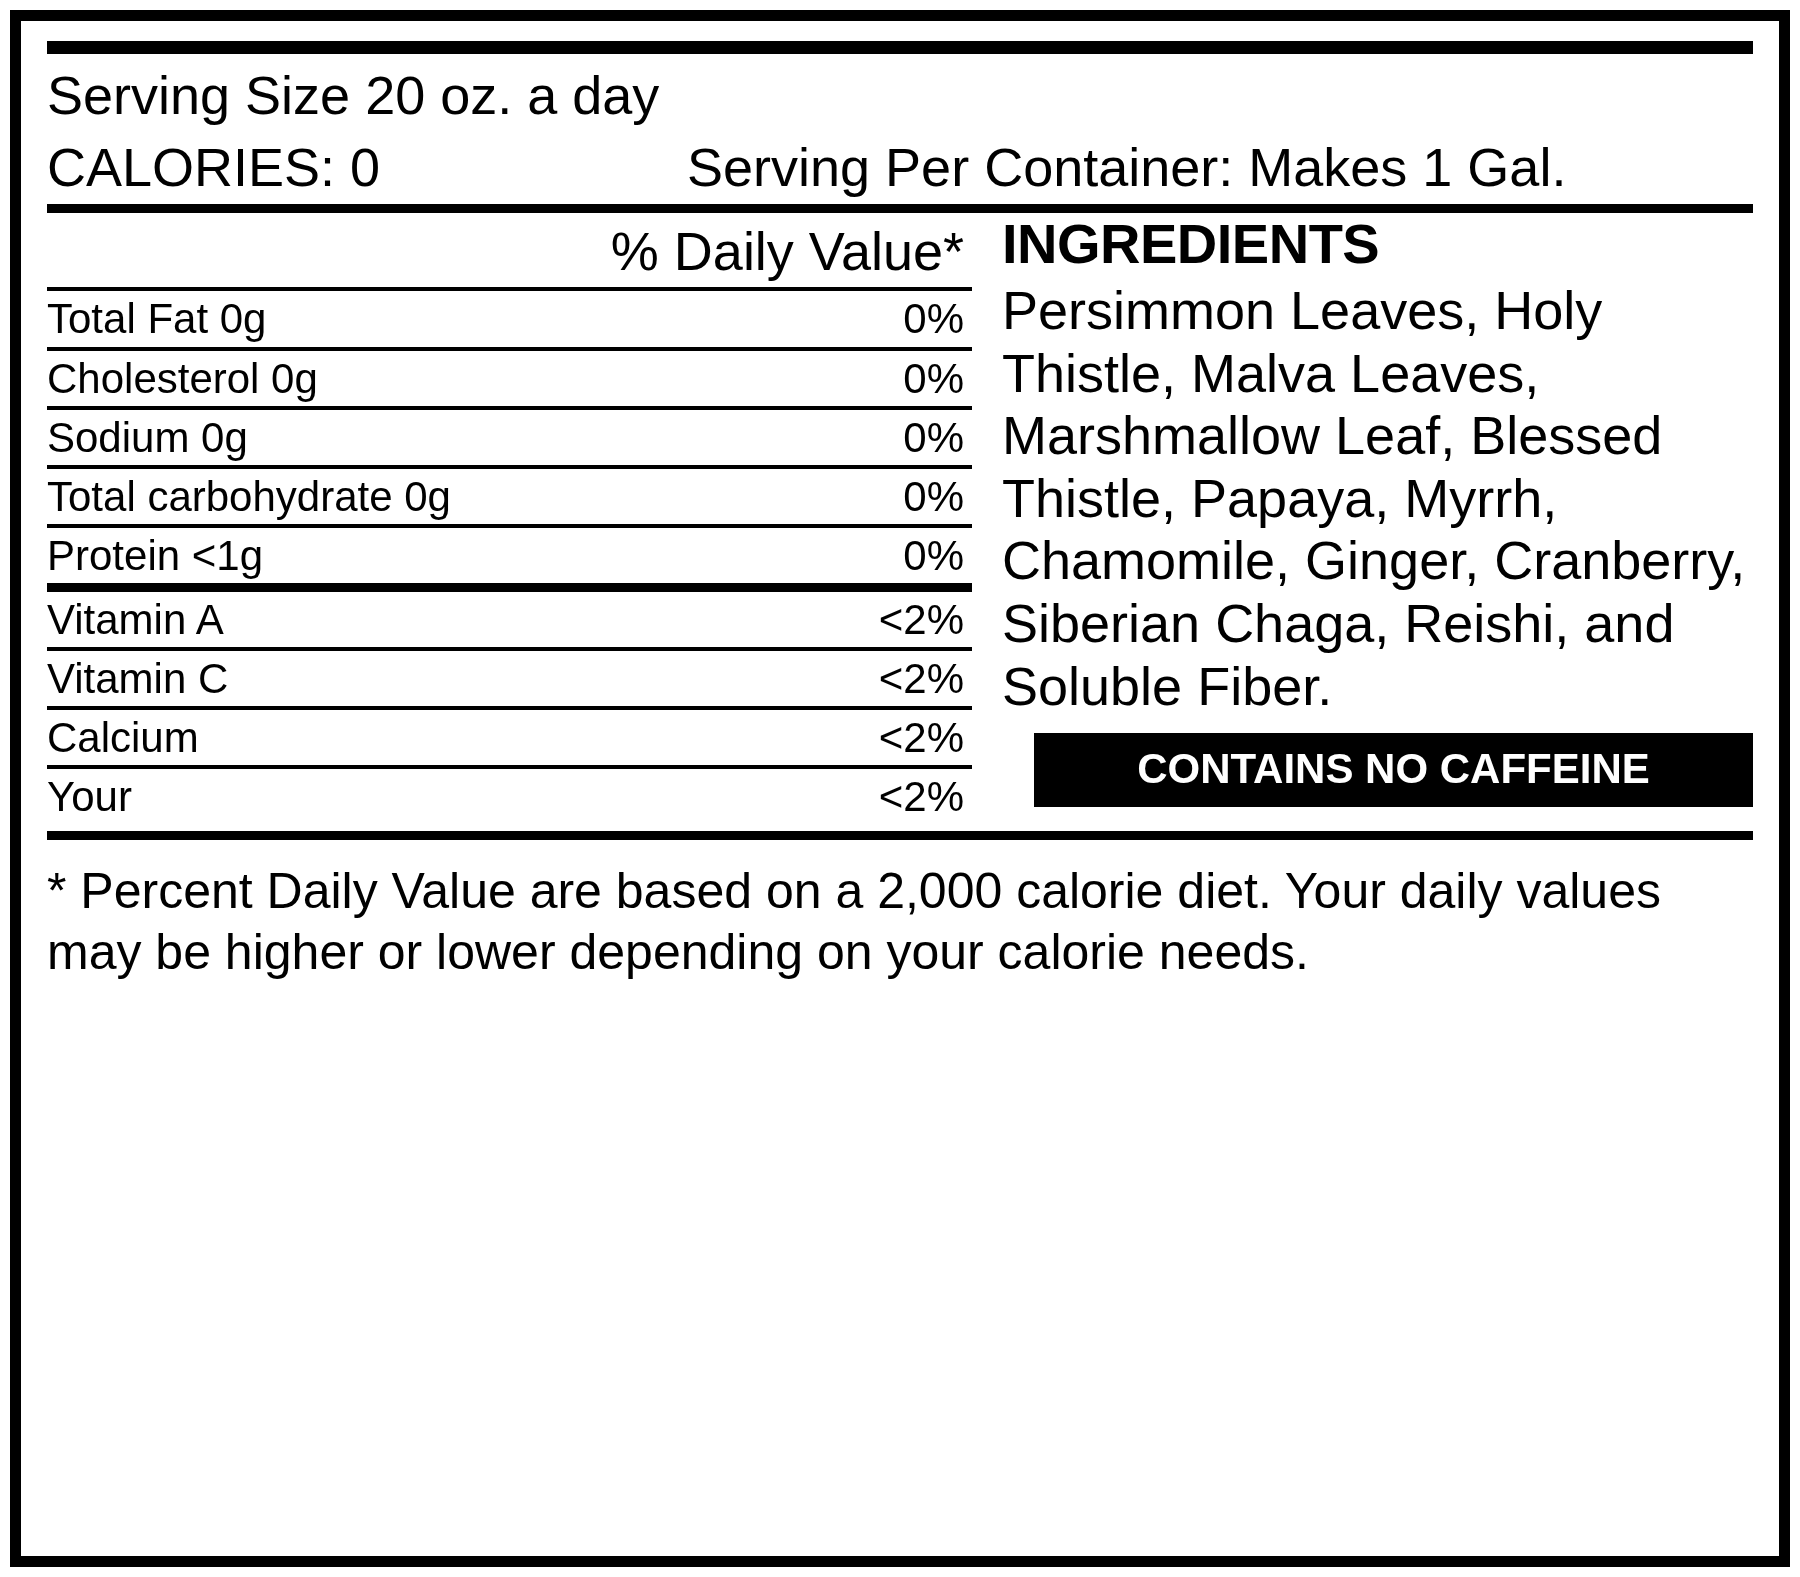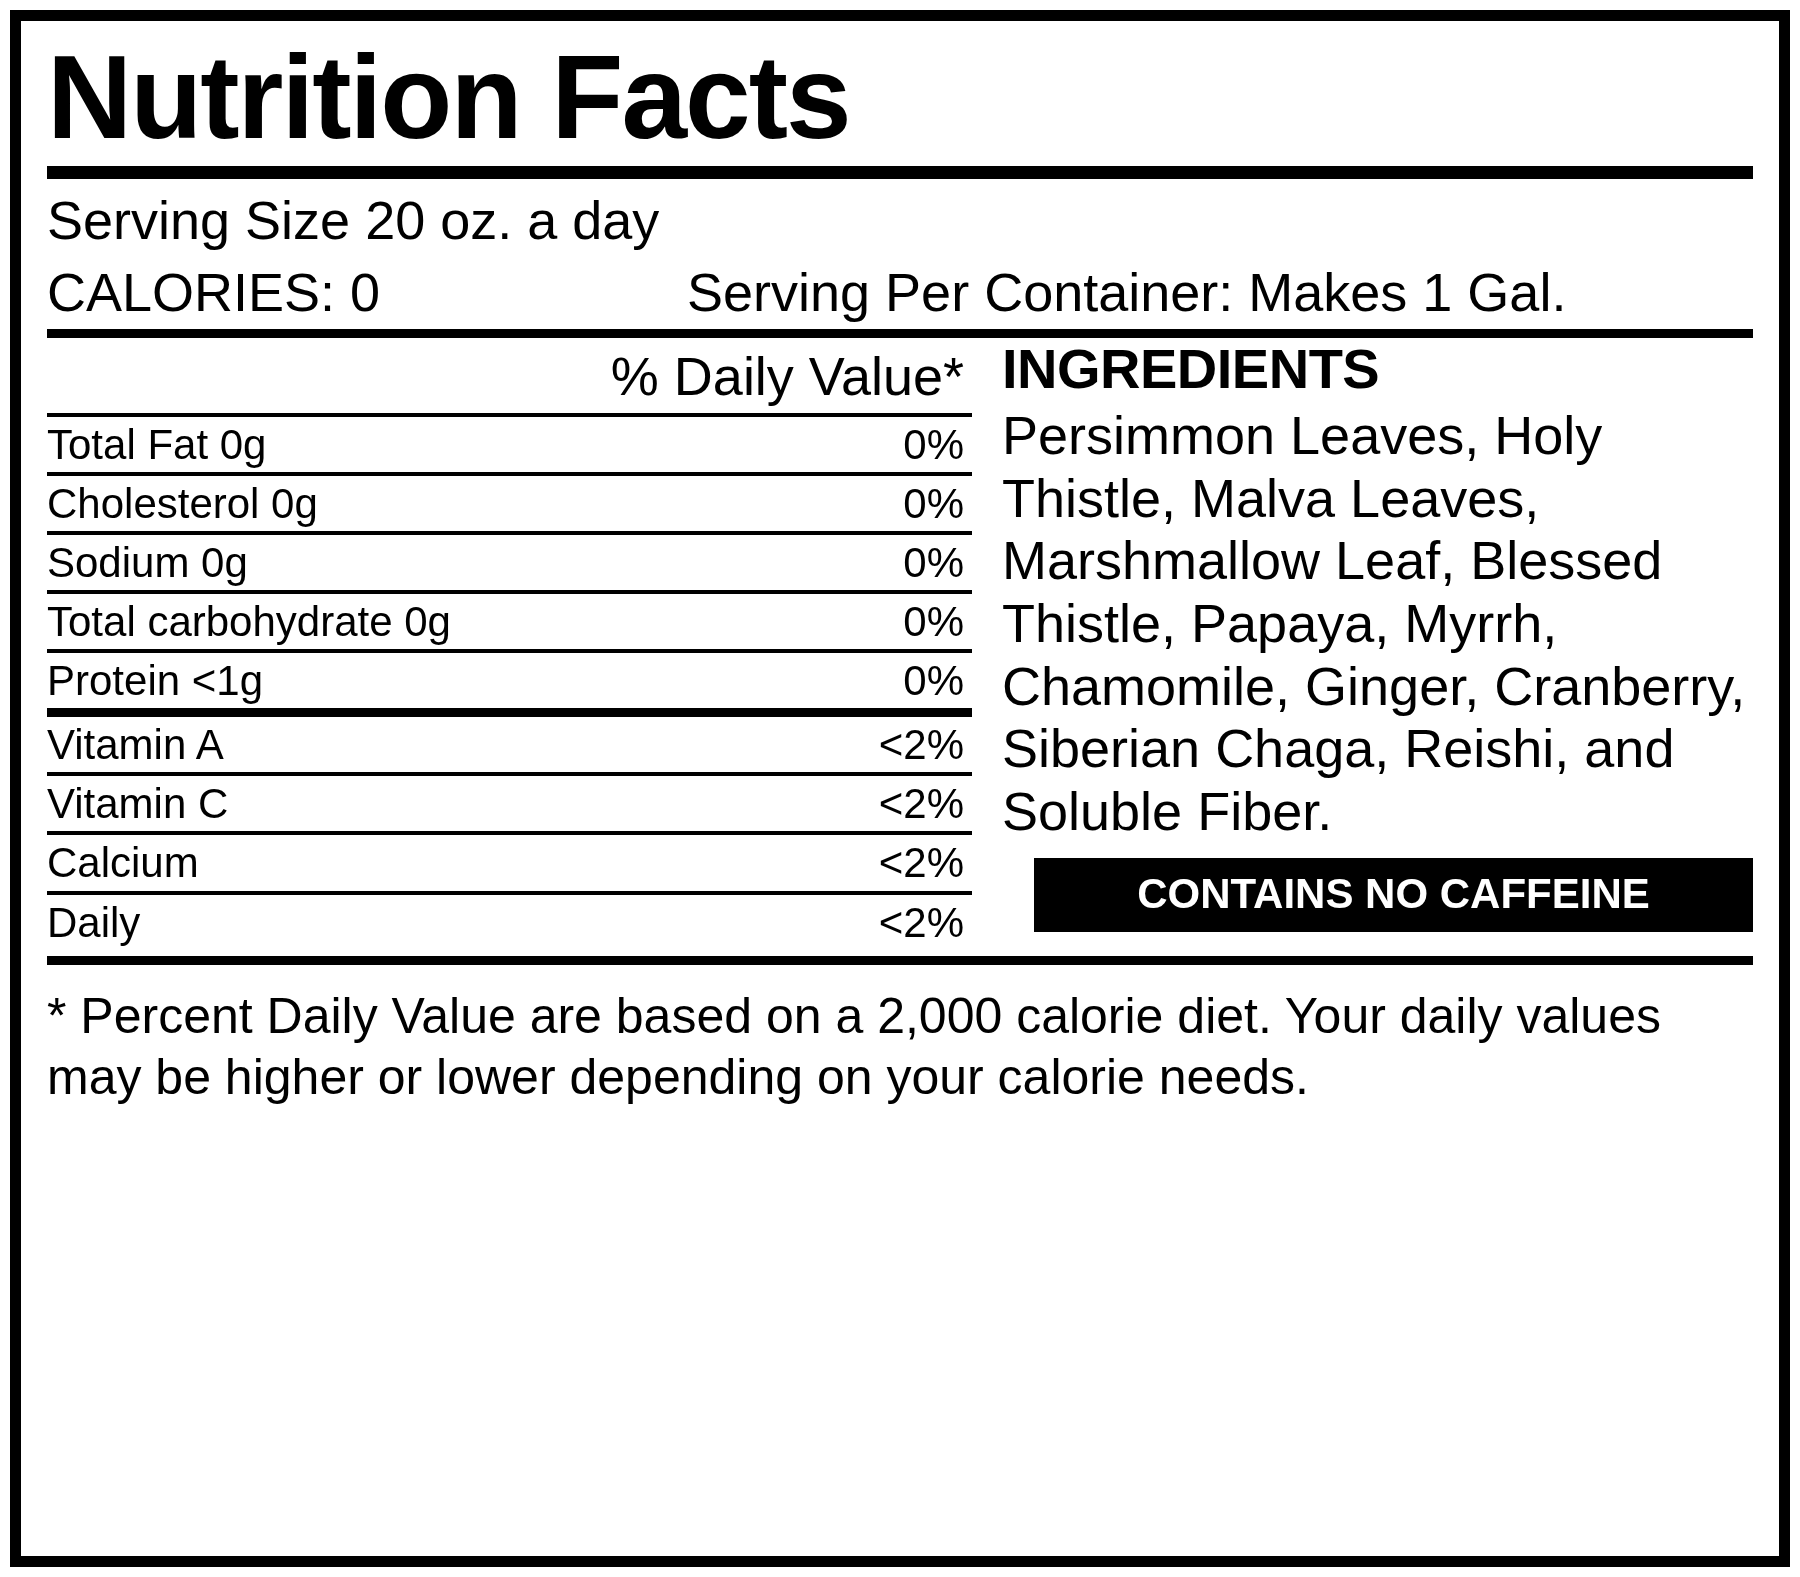--- a/index.html
+++ b/index.html
@@ -142,21 +142,20 @@
     line-height: 1.22;
     padding-top: 21px;
   }
 </style>
 </head>
 <body>
 
 <div class="label">
   <div class="inner">
 
-    <div class="title">Nutrition Facts</div>
 
     <div class="rule-thick"></div>
 
     <div class="serving-block">
       <div class="serving-row">
         <div class="serving-right">Serving Size 20 oz. a day</div>
       </div>
       <div class="serving-row">
         <div class="serving-left">CALORIES: 0</div>
         <div class="serving-right">Serving Per Container: Makes 1 Gal.</div>
@@ -215,21 +214,21 @@
         </div>
         <div class="rule-thin"></div>
 
         <div class="nrow">
           <span>Calcium</span>
           <span class="nval">&lt;2%</span>
         </div>
         <div class="rule-thin"></div>
 
         <div class="nrow">
-          <span>Daily</span>
+          <span>Your</span>
           <span class="nval">&lt;2%</span>
         </div>
 
       </div>
 
       <div class="col-right">
         <div class="ing-title">INGREDIENTS</div>
         <div class="ing-body">Persimmon Leaves, Holy Thistle, Malva Leaves, Marshmallow Leaf, Blessed Thistle, Papaya, Myrrh, Chamomile, Ginger, Cranberry, Siberian Chaga, Reishi, and Soluble Fiber.</div>
         <div class="caffeine">CONTAINS NO CAFFEINE</div>
       </div>

